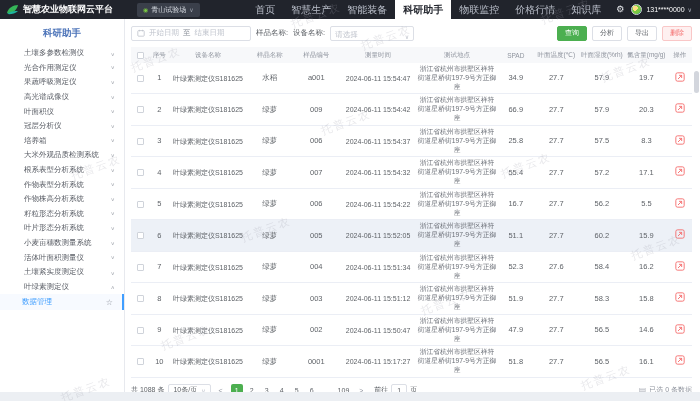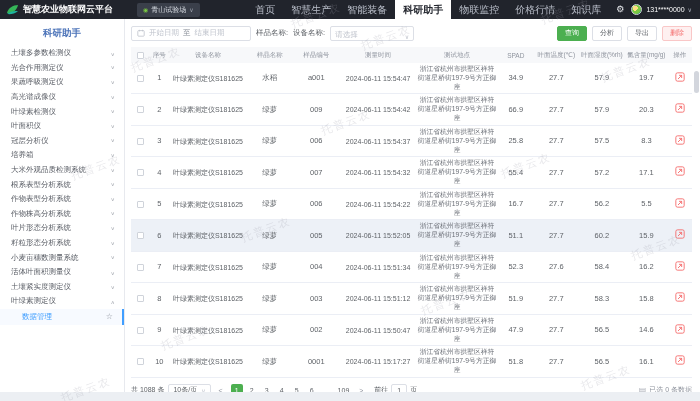--- a/index.html
+++ b/index.html
@@ -17,21 +17,21 @@
   .nav-item.active { background:#fff; color:#23262e; font-weight:bold; }
   .gear { color:#e8eaee; font-size:9px; margin:0 7px; line-height:19px; }
   .avatar { width:11px; height:11px; border-radius:50%; background:radial-gradient(circle at 35% 35%, #ffe082 0 30%, #7ac943 31% 70%, #2e9e4f 71%); border:1px solid #cfd3da; margin-right:4px; }
   .user-name { color:#fff; font-size:7px; margin-right:3px; white-space:nowrap; }
   .user-caret { color:#aab0ba; font-size:6px; margin-right:2px; }
 
   
   .body-wrap { display:flex; height:382px; }
   .sidebar { width:125px; background:#fff; border-right:1px solid #e7e9ee; padding-top:5px; flex:none; overflow:hidden; }
   .side-title { color:#4a72b8; font-size:9.5px; font-weight:bold; text-align:center; padding:3px 0 6px; }
-  .side-item { height:14.6px; display:flex; align-items:center; justify-content:space-between; padding:0 9px 0 11px; font-size:7.5px; color:#585c64; cursor:pointer; white-space:nowrap; }
+  .side-item { height:14.6px; display:flex; align-items:center; justify-content:space-between; padding:0 9px 0 11px; font-size:7.5px; color:#585c64; cursor:pointer; white-space:nowrap;margin-left:13px; }
   .si-caret { color:#a6aab2; font-size:6px; transform:scaleY(.8); }
   .sub-item { height:16px; display:flex; align-items:center; justify-content:space-between; padding:0 9px 0 22px; font-size:7.5px; color:#409eff; background:#f7faff; border-right:2px solid #409eff; cursor:pointer; }
   .star { color:#8a8f99; font-size:8px; }
 
   .main { flex:1; position:relative; padding:5px 8px 16px 6px; overflow:hidden; }
 
   
   .filters { display:flex; align-items:center; gap:5px; height:18px; margin-bottom:5px; font-size:7.5px; color:#5f6368; }
   .date-range { display:flex; align-items:center; gap:4px; border:1px solid #dcdfe6; border-radius:2px; height:15px; padding:0 5px; color:#bfc3cc; width:120px; flex:none; }
   .date-range .sep { color:#8a8f99; }
@@ -125,24 +125,20 @@
           </div>
           <div class="side-item">
             <span class="si-label">果蔬呼吸测定仪</span>
             <span class="si-caret">∨</span>
           </div>
           <div class="side-item">
             <span class="si-label">高光谱成像仪</span>
             <span class="si-caret">∨</span>
           </div>
           <div class="side-item">
-            <span class="si-label">叶绿素检测仪</span>
-            <span class="si-caret">∨</span>
-          </div>
-          <div class="side-item">
             <span class="si-label">叶面积仪</span>
             <span class="si-caret">∨</span>
           </div>
           <div class="side-item">
             <span class="si-label">冠层分析仪</span>
             <span class="si-caret">∨</span>
           </div>
           <div class="side-item">
             <span class="si-label">培养箱</span>
             <span class="si-caret">∨</span>
@@ -157,25 +153,25 @@
           </div>
           <div class="side-item">
             <span class="si-label">作物表型分析系统</span>
             <span class="si-caret">∨</span>
           </div>
           <div class="side-item">
             <span class="si-label">作物株高分析系统</span>
             <span class="si-caret">∨</span>
           </div>
           <div class="side-item">
+            <span class="si-label">籽粒形态分析系统</span>
+            <span class="si-caret">∨</span>
+          </div>
+          <div class="side-item">
             <span class="si-label">叶片形态分析系统</span>
-            <span class="si-caret">∨</span>
-          </div>
-          <div class="side-item">
-            <span class="si-label">籽粒形态分析系统</span>
             <span class="si-caret">∨</span>
           </div>
           <div class="side-item">
             <span class="si-label">小麦亩穗数测量系统</span>
             <span class="si-caret">∨</span>
           </div>
           <div class="side-item">
             <span class="si-label">活体叶面积测量仪</span>
             <span class="si-caret">∨</span>
           </div>

